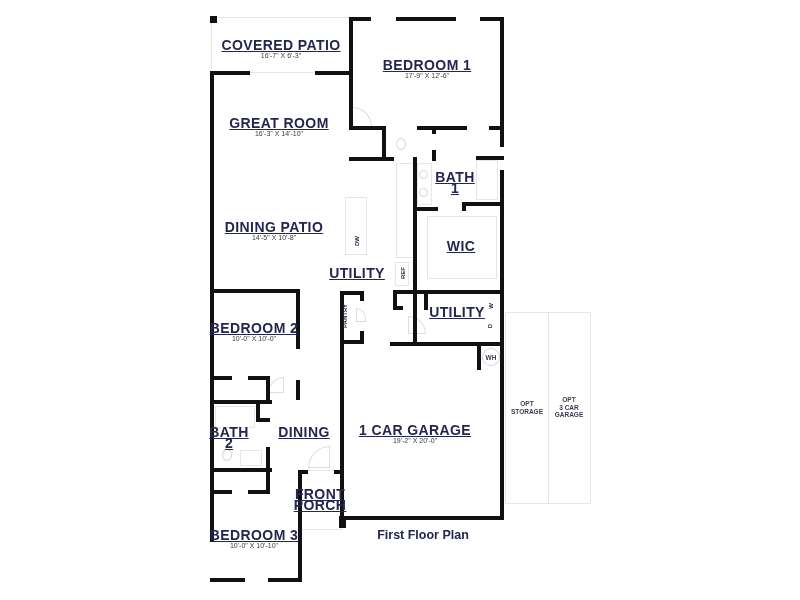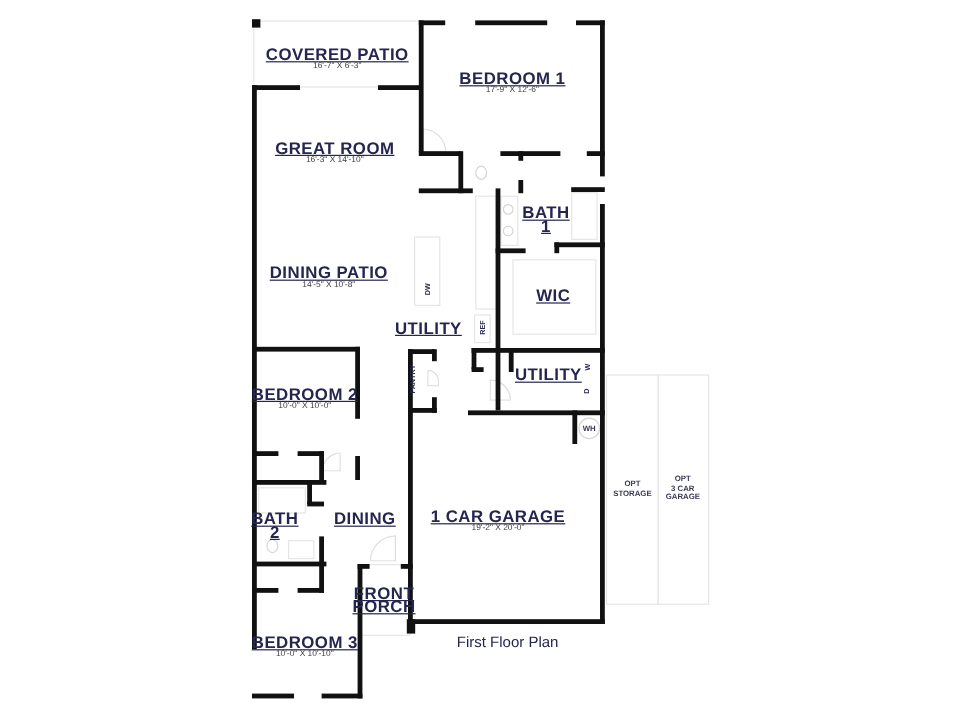--- a/index.html
+++ b/index.html
@@ -4,21 +4,21 @@
 <style>
   html, body { margin: 0; padding: 0; background: #ffffff; }
   body { width: 800px; height: 600px; position: relative; overflow: hidden; font-family: "Liberation Sans", sans-serif; }
   .plan { position: absolute; left: 0; top: 0; width: 800px; height: 600px; }
   .wall { position: absolute; background: #111111; }
   .light { position: absolute; border: 1px solid #e6e6e6; box-sizing: border-box; }
   .label { position: absolute; text-align: center; color: #24264f; font-weight: bold; font-size: 14px; letter-spacing: 0.4px; line-height: 11px; white-space: pre-line; transform: translateX(-50%); text-decoration: underline; }
   .dims { position: absolute; text-align: center; color: #3a3a3a; font-size: 7px; line-height: 9px; transform: translateX(-50%); white-space: nowrap; }
   .small { position: absolute; color: #3a3a55; font-size: 6.5px; line-height: 7.5px; text-align: center; transform: translateX(-50%); white-space: pre-line; font-weight: bold; }
   .rot { position: absolute; color: #24264f; font-size: 6px; font-weight: bold; transform: rotate(-90deg); transform-origin: center; white-space: nowrap; }
-  .title { position: absolute; left: 423px; top: 528px; transform: translateX(-50%); color: #24264f; font-weight: normal; font-size: 12.5px; white-space: nowrap; }
+  .title { position: absolute; left: 423px; top: 528px; transform: translateX(-50%); color: #24264f; font-weight: bold; font-size: 12.5px; white-space: nowrap; }
   .door { position: absolute; border: 1px solid #dddddd; box-sizing: border-box; }
   .fix { position: absolute; border: 1px solid #d6d6d6; box-sizing: border-box; border-radius: 50%; }
 </style>
 </head>
 <body>
 
 <div class="plan">
 
   <div class="light" style="left:211px;top:17px;width:140px;height:56px;"></div>
   <div class="light" style="left:505px;top:312px;width:44px;height:192px;"></div>

